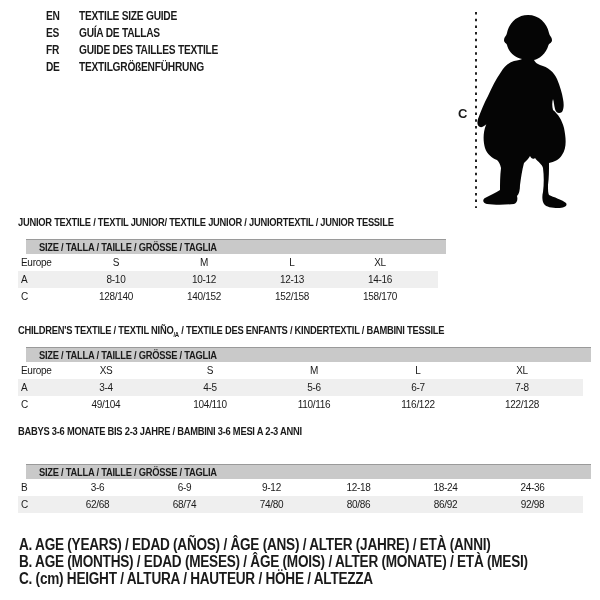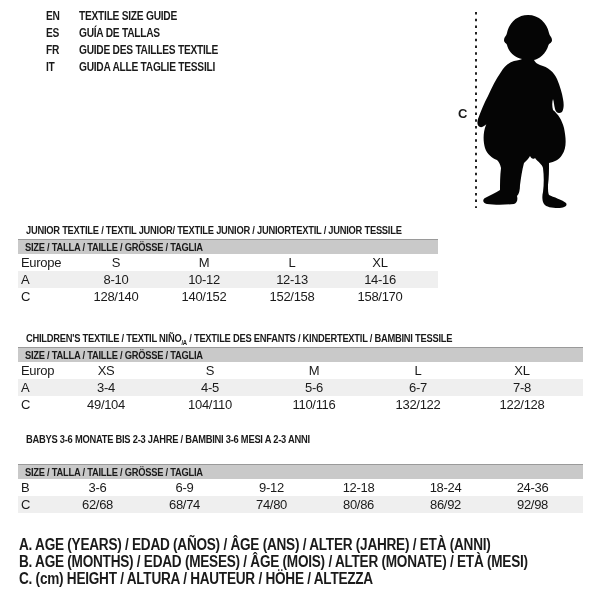--- a/index.html
+++ b/index.html
@@ -16,33 +16,33 @@
   .lang-block{position:absolute;left:25px;top:8px;}
   .lang-row{height:17px;line-height:17px;font-size:12px;font-weight:bold;white-space:nowrap;margin-left:21px;}
   .lang-code{display:inline-block;width:33px;vertical-align:top;}
   
   .figure{position:absolute;left:450px;top:4px;width:150px;height:208px;}
   .figure svg{position:absolute;left:0;top:0;}
   .c-label{position:absolute;left:8px;top:102px;font-size:13px;font-weight:bold;}
   
   .sec{position:absolute;left:18px;}
   .sec h2{
-    margin:8px;font-size:11px;font-weight:bold;line-height:13px;white-space:nowrap;text-decoration:underline;
+    margin:0;font-size:11px;font-weight:bold;line-height:13px;white-space:nowrap;text-decoration:underline;
   }
   .sec .sub{font-size:7px;vertical-align:sub;}
   .size-bar{
-    position:absolute;left:0;width:100%;height:15px;line-height:15px;
+    position:absolute;left:8px;width:100%;height:15px;line-height:15px;
     background:#c9c9c9;border-top:1px solid #9a9a9a;box-sizing:border-box;
-    font-size:11px;font-weight:bold;padding-left:7px;overflow:hidden;white-space:nowrap;
+    font-size:11px;font-weight:bold;padding-left:13px;overflow:hidden;white-space:nowrap;
   }
   table{
     position:absolute;left:0;border-collapse:collapse;table-layout:fixed;
   }
   td{
-    height:17px;padding:0;font-size:13px;letter-spacing:-0.3px;
+    height:17px;padding:0;font-size:10px;letter-spacing:-0.3px;
     text-align:center;vertical-align:middle;white-space:nowrap;overflow:hidden;
   }
   td.lbl{text-align:left;padding-left:3px;}
   tr.alt td{background:#efefef;}
   #sec1{top:216px;width:420px;}
   #sec1 .size-bar{top:23px;} #sec1 table{top:38px;width:420px;}
   #sec2{top:324px;width:565px;}
   #sec2 .size-bar{top:23px;} #sec2 table{top:38px;width:565px;}
   #sec3{top:424px;width:565px;}
   #sec3 h2{line-height:14px;}
@@ -58,21 +58,21 @@
   <div class="lang-row">
     <span class="lang-code cond">EN</span><span class="cond">TEXTILE SIZE GUIDE</span>
   </div>
   <div class="lang-row">
     <span class="lang-code cond">ES</span><span class="cond">GUÍA DE TALLAS</span>
   </div>
   <div class="lang-row">
     <span class="lang-code cond">FR</span><span class="cond">GUIDE DES TAILLES TEXTILE</span>
   </div>
   <div class="lang-row">
-    <span class="lang-code cond">IT</span><span class="cond">GUIDA ALLE TAGLIE TESSILI</span>
+    <span class="lang-code cond">DE</span><span class="cond">TEXTILGRÖßENFÜHRUNG</span>
   </div>
 </div>
 
 <div class="figure">
   <span class="c-label">C</span>
   <svg width="150" height="208" viewBox="0 0 150 208">
     <line x1="26" y1="8" x2="26" y2="204" stroke="#222" stroke-width="2" stroke-dasharray="2.5,4.2"></line>
     <path fill="#050505" d="
       M78,11
       C89,11 97,19 99,29
@@ -195,21 +195,21 @@
       <td>5-6</td>
       <td>6-7</td>
       <td>7-8</td>
           <td></td>
     </tr>
     <tr>
       <td class="lbl">C</td>
       <td>49/104</td>
       <td>104/110</td>
       <td>110/116</td>
-      <td>132/122</td>
+      <td>116/122</td>
       <td>122/128</td>
           <td></td>
     </tr>
   </tbody>
     </table>
 </div>
 
 <div class="sec" id="sec3">
   <h2>
     <span style="display:block"><span class="cond">BABYS 3-6 MONATE BIS 2-3 JAHRE / BAMBINI 3-6 MESI A 2-3 ANNI</span></span>

